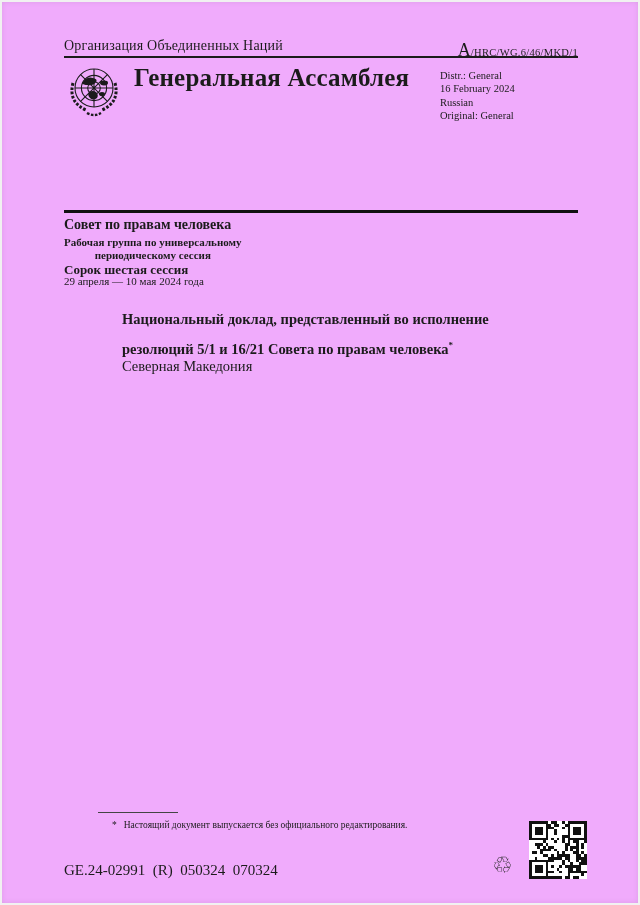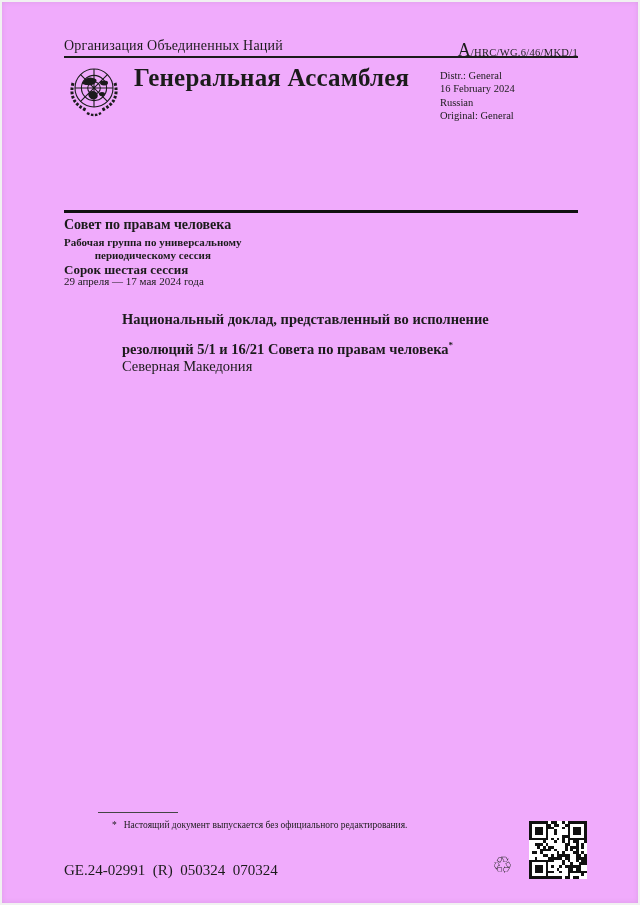--- a/index.html
+++ b/index.html
@@ -96,21 +96,21 @@
   </div>
 
   <div class="abs rule-thick"></div>
 
   <div class="abs council">Совет по правам человека</div>
   <div class="abs wg">
     <div>Рабочая группа по универсальному</div>
     <div>периодическому сессия</div>
   </div>
   <div class="abs session-name">Сорок шестая сессия</div>
-  <div class="abs session-dates">29 апреля — 17 мая 2024 года</div>
+  <div class="abs session-dates">29 апреля — 10 мая 2024 года</div>
 
   <div class="abs report-title"><span>Национальный доклад, представленный во исполнение резолюций 5/1 и 16/21 Совета по правам человека</span><span class="fn-marker-sup">*</span></div>
 
   <div class="abs country">Северная Македония</div>
 
   <div class="abs fn-rule"></div>
   <div class="abs footnote"><span class="marker">*</span><span>Настоящий документ выпускается без официального редактирования.</span></div>
 
   <div class="abs ge-number">GE.24-02991  (R)  050324  070324</div>
   <div class="abs recycle-line">Просьба отправить на вторичную переработку</div>

